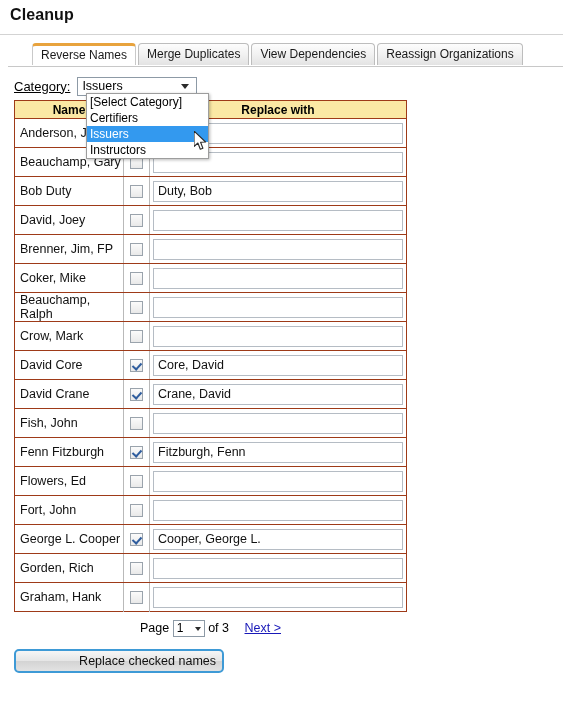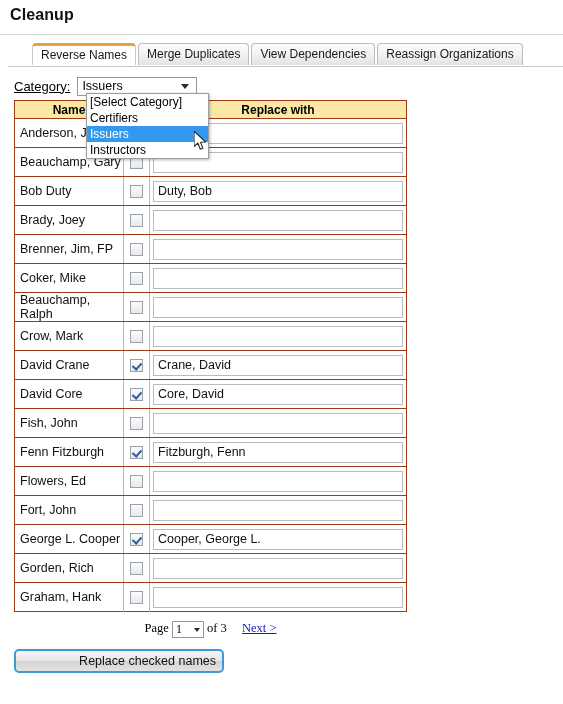--- a/index.html
+++ b/index.html
@@ -228,21 +228,20 @@
 
   
   #pager {
     margin: 6px 0 0 14px;
     width: 393px;
     text-align: center;
     font-size: 12.5px;
     color: #000;
     height: 20px;
     line-height: 20px;
-    font-family: Liberation Serif, serif;
   }
   #pager-select {
     display: inline-block;
     width: 32px;
     height: 17px;
     line-height: 15px;
     border: 1px solid #8d9aa6;
     background: #ffffff;
     vertical-align: middle;
     position: relative;
@@ -341,21 +340,21 @@
         <td>Beauchamp, Gary</td>
         <td class="col-check"><span class="cbox"></span></td>
         <td class="col-replace"><input type="text" class="replace-input" style=""></td>
       </tr>
       <tr>
         <td>Bob Duty</td>
         <td class="col-check"><span class="cbox"></span></td>
         <td class="col-replace"><input type="text" class="replace-input" value="Duty, Bob" style=""></td>
       </tr>
       <tr>
-        <td>Brady, Joey</td>
+        <td>David, Joey</td>
         <td class="col-check"><span class="cbox"></span></td>
         <td class="col-replace"><input type="text" class="replace-input" style=""></td>
       </tr>
       <tr>
         <td>Brenner, Jim, FP</td>
         <td class="col-check"><span class="cbox"></span></td>
         <td class="col-replace"><input type="text" class="replace-input" style=""></td>
       </tr>
       <tr>
         <td>Coker, Mike</td>
@@ -364,30 +363,30 @@
       </tr>
       <tr>
         <td>Beauchamp, Ralph</td>
         <td class="col-check"><span class="cbox"></span></td>
         <td class="col-replace"><input type="text" class="replace-input" style=""></td>
       </tr>
       <tr>
         <td>Crow, Mark</td>
         <td class="col-check"><span class="cbox"></span></td>
         <td class="col-replace"><input type="text" class="replace-input" style=""></td>
+      </tr>
+      <tr>
+        <td>David Core</td>
+        <td class="col-check"><span class="cbox checked"></span></td>
+        <td class="col-replace"><input type="text" class="replace-input" value="Core, David" style=""></td>
       </tr>
       <tr>
         <td>David Crane</td>
         <td class="col-check"><span class="cbox checked"></span></td>
         <td class="col-replace"><input type="text" class="replace-input" value="Crane, David" style=""></td>
-      </tr>
-      <tr>
-        <td>David Core</td>
-        <td class="col-check"><span class="cbox checked"></span></td>
-        <td class="col-replace"><input type="text" class="replace-input" value="Core, David" style=""></td>
       </tr>
       <tr>
         <td>Fish, John</td>
         <td class="col-check"><span class="cbox"></span></td>
         <td class="col-replace"><input type="text" class="replace-input" style=""></td>
       </tr>
       <tr>
         <td>Fenn Fitzburgh</td>
         <td class="col-check"><span class="cbox checked"></span></td>
         <td class="col-replace"><input type="text" class="replace-input" value="Fitzburgh, Fenn" style=""></td>

